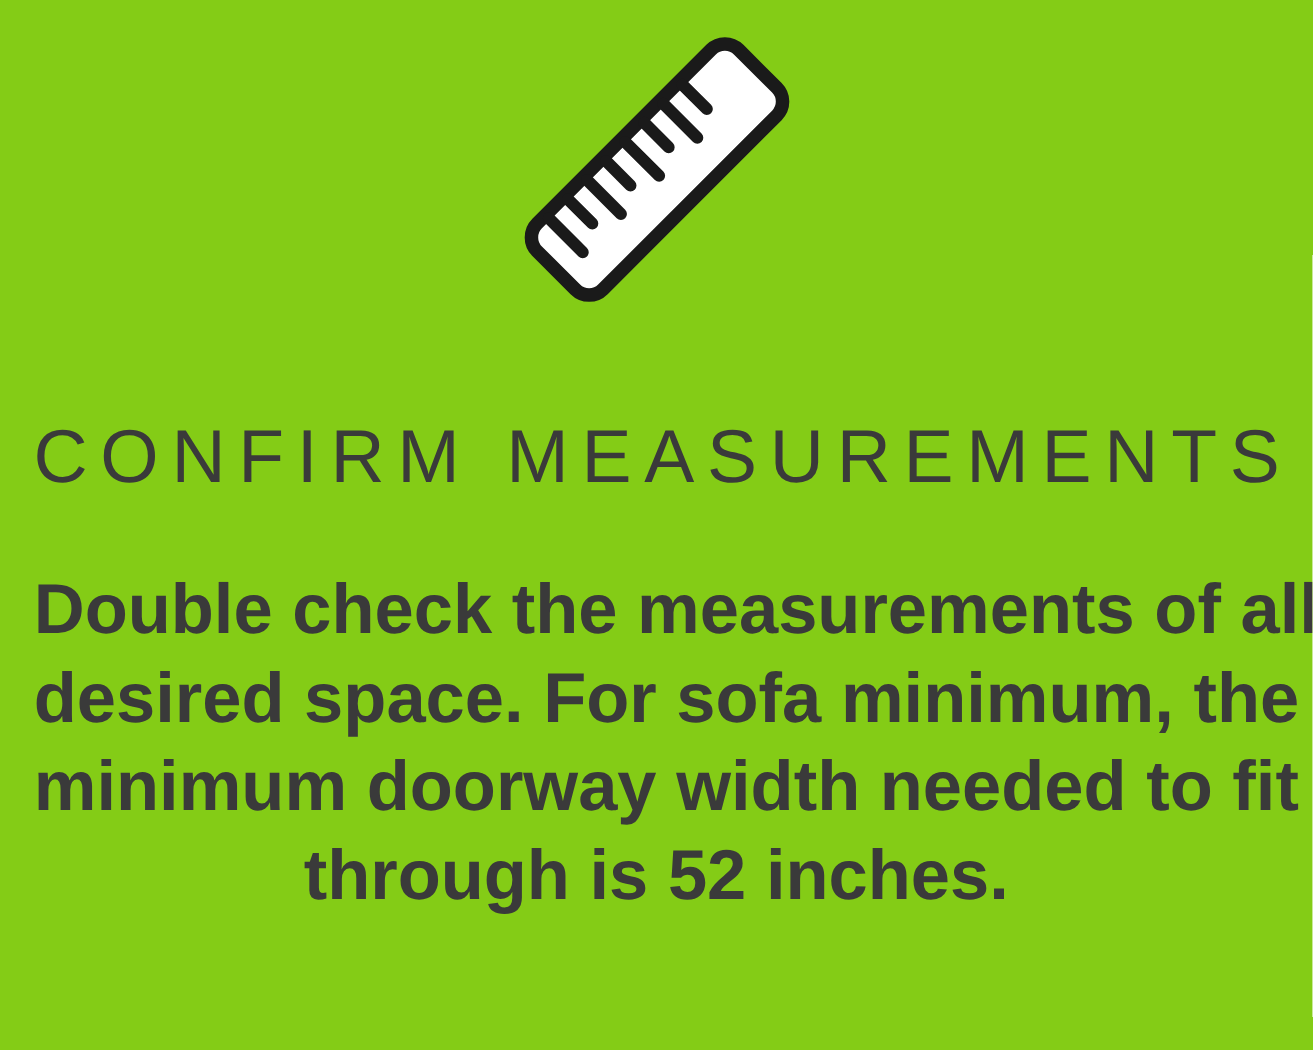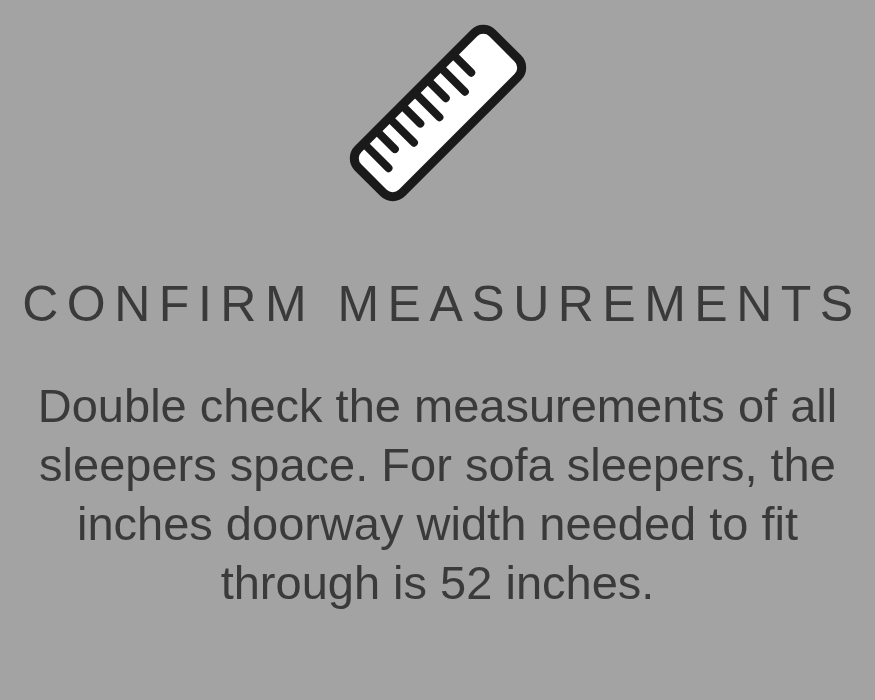--- a/index.html
+++ b/index.html
@@ -4,21 +4,21 @@
 <style>
   html, body {
     margin: 0;
     padding: 0;
     background: #ffffff;
   }
   .page {
     position: relative;
     width: 875px;
     height: 700px;
-    background: #a3a3a3;
+    background: #84cc16;
     overflow: hidden;
     font-family: "Liberation Sans", "DejaVu Sans", sans-serif;
     color: #3a3a3a;
   }
   .icon-wrap {
     margin-top: 13px;
     height: 200px;
     display: flex;
     justify-content: center;
     align-items: center;
@@ -37,21 +37,21 @@
     letter-spacing: 8.5px;
     text-align: center;
     white-space: nowrap;
     color: #3a3a3a;
   }
   .description {
     margin: 47px auto 0 auto;
     width: 830px;
     font-size: 47px;
     line-height: 59px;
-    font-weight: 400;
+    font-weight: 700;
     text-align: center;
     color: #3a3a3a;
   }
   .description .line {
     white-space: nowrap;
   }
 </style>
 </head>
 <body>
 
@@ -63,18 +63,18 @@
         <rect x="5" y="69" width="190" height="62" rx="13" fill="#ffffff" stroke-width="9"></rect>
         <path stroke-width="8" stroke-linecap="round" d="M26 72 v32 M44 72 v23 M62 72 v32 M80 72 v23 M98 72 v32 M116 72 v23 M134 72 v32 M152 72 v23"></path>
       </g>
     </svg>
   </div>
 
   <h1 class="section-title">CONFIRM MEASUREMENTS</h1>
 
   <div class="description">
     <div class="line">Double check the measurements of all</div>
-    <div class="line">sleepers space. For sofa sleepers, the</div>
-    <div class="line">inches doorway width needed to fit</div>
+    <div class="line">desired space. For sofa minimum, the</div>
+    <div class="line">minimum doorway width needed to fit</div>
     <div class="line">through is 52 inches.</div>
   </div>
 
 </div>
 
 </body></html>

